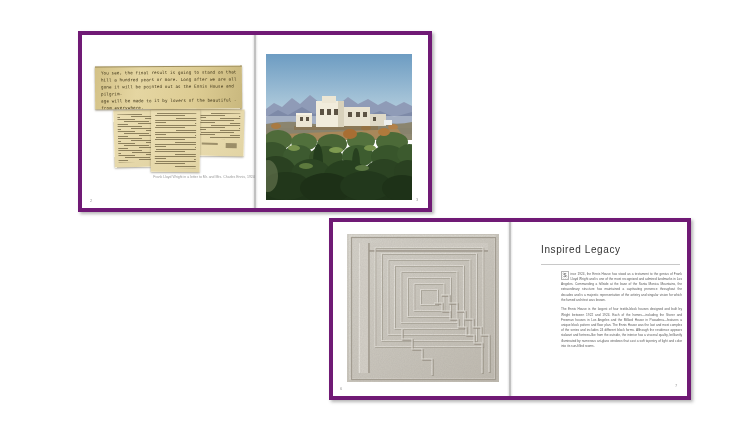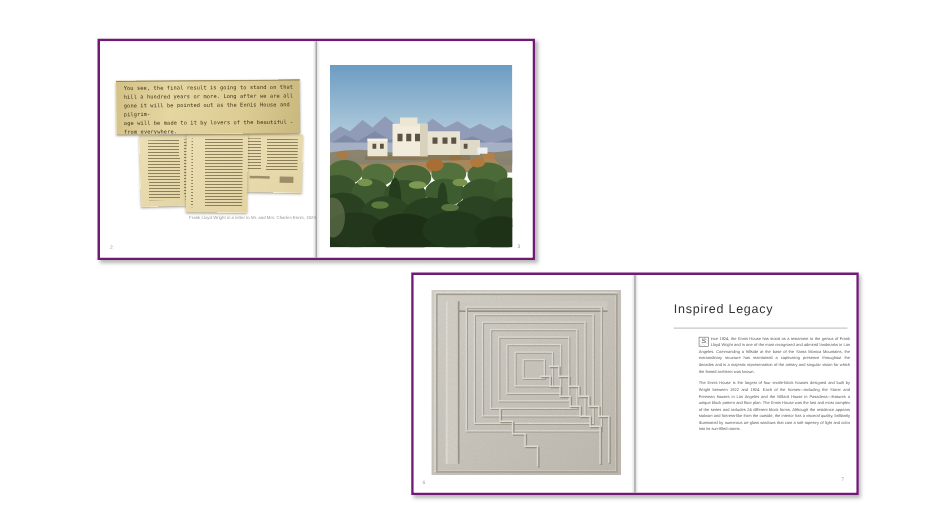--- a/index.html
+++ b/index.html
@@ -1,20 +1,20 @@
 <!DOCTYPE html>
 <html><head>
 <meta charset="utf-8">
 <style>
   html,body{margin:0;padding:0;background:#ffffff;}
   #canvas{position:relative;width:756px;height:425px;background:#ffffff;overflow:hidden;
           font-family:"Liberation Sans",sans-serif;}
 
   
-  .spread{position:absolute;background:#ffffff;border:2px solid #701a75;
+  .spread{position:absolute;background:#ffffff;border:4px solid #701a75;
           box-shadow:2px 2px 3px rgba(90,90,90,.45);}
   .page{position:absolute;top:0;bottom:0;background:#ffffff;}
   .gutter{position:absolute;top:0;bottom:0;width:6px;
           background:linear-gradient(to right,rgba(0,0,0,0) 0%,rgba(0,0,0,.10) 35%,
                      rgba(60,60,60,.55) 50%,rgba(0,0,0,.10) 65%,rgba(0,0,0,0) 100%);}
 
   
   .s50{transform:scale(.5);transform-origin:0 0;width:200%;}
 
   

